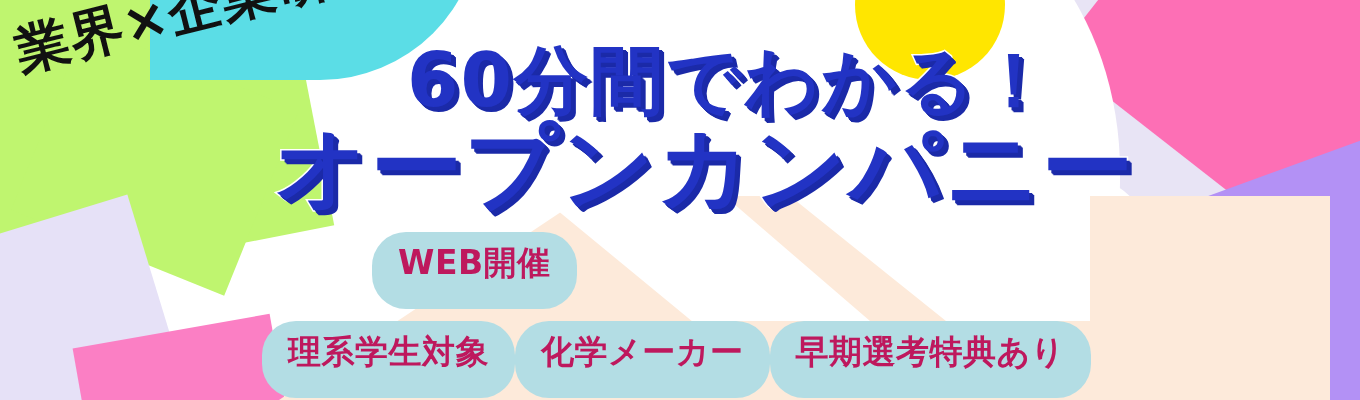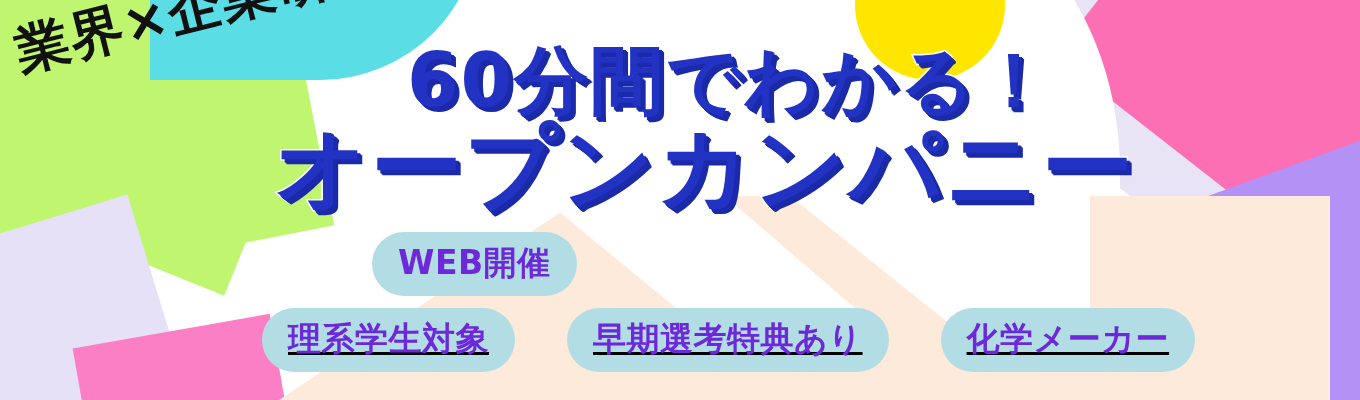--- a/index.html
+++ b/index.html
@@ -179,28 +179,28 @@
     position: absolute;
     left: 0; right: 0;
     top: 232px;
   }
   .pill-row {
     display: flex;
     align-items: center;
     white-space: nowrap;
   }
   .pill-row.row1 { padding-left: 372px; gap: 64px; }
-  .pill-row.row2 { padding-left: 262px; gap: 52px; margin-top: 12px; text-decoration: underline; }
+  .pill-row.row2 { padding-left: 262px; margin-top: 12px; }
   .pill {
     background: #b3dde4;
-    color: #6d28d9;
+    color: #be185d;
     font-weight: 700;
     font-size: 33px;
     line-height: 1;
-    padding: 14px 26px 17px;
+    padding: 14px 26px 30px;
     border-radius: 34px;
     letter-spacing: 0.5px;
     font-family: "DejaVu Sans", "Liberation Sans", sans-serif;
   }
 </style>
 </head>
 <body>
 
 <div id="banner">
 
@@ -229,18 +229,18 @@
     <span class="headline-line l1">60分間でわかる！</span>
     <span class="headline-line l2">オープンカンパニー</span>
   </div>
 
   <div class="pill-rows">
     <div class="pill-row row1">
       <span class="pill">WEB開催</span>
     </div>
     <div class="pill-row row2">
       <span class="pill">理系学生対象</span>
+      <span class="pill">化学メーカー</span>
       <span class="pill">早期選考特典あり</span>
-      <span class="pill">化学メーカー</span>
     </div>
   </div>
 
 </div>
 
 </body></html>

